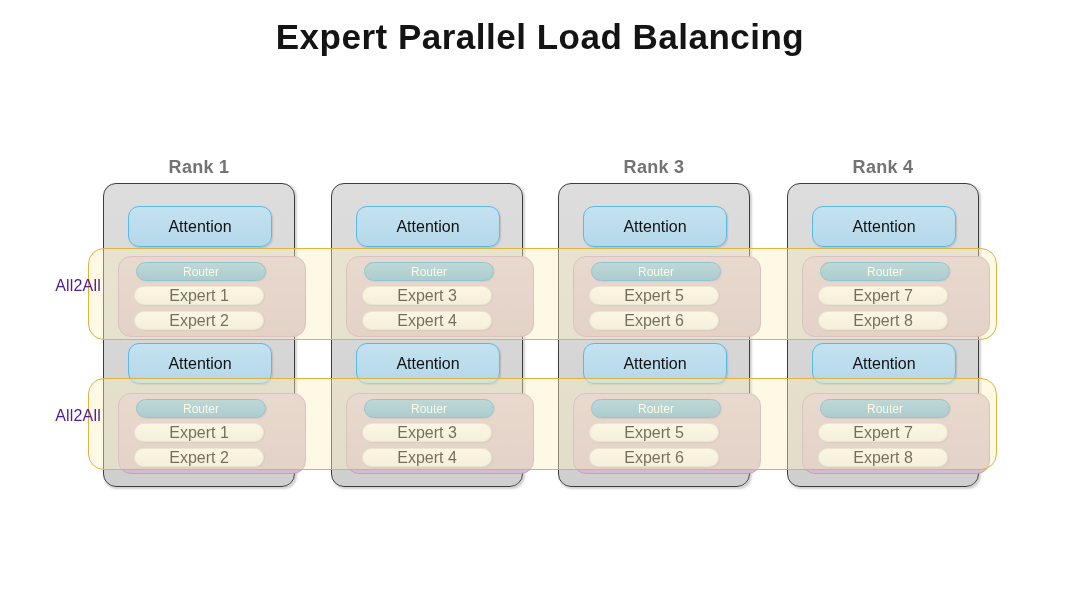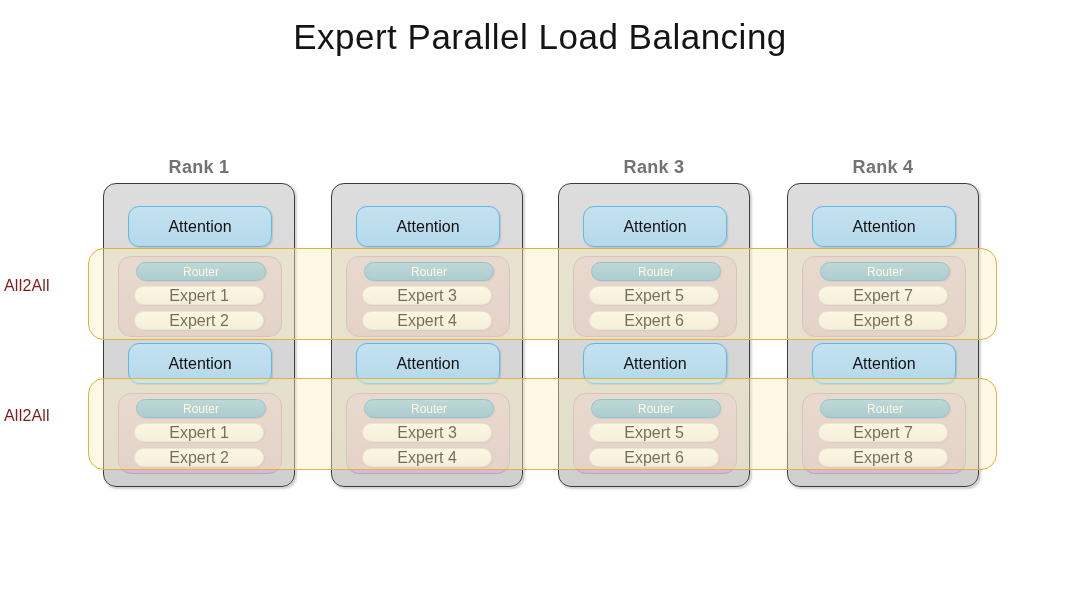--- a/index.html
+++ b/index.html
@@ -17,21 +17,21 @@
   }
 
   
   #page-title {
     position: absolute;
     left: 0;
     top: 17px;
     width: 1080px;
     text-align: center;
     font-size: 35px;
-    font-weight: normal;
+    font-weight: bold;
     color: #141414;
     letter-spacing: 0.5px;
     font-stretch: condensed;
   }
 
   
   #diagram {
     position: absolute;
     left: 0;
     top: 0;
@@ -45,25 +45,25 @@
     left: 88px;
     width: 909px;
     border: 1.6px solid #E0B340;
     border-radius: 16px;
     background: rgba(250, 240, 190, 0.42);
     box-sizing: border-box;
     z-index: 3;
   }
   .all2all-label {
     position: absolute;
-    left: 4px;
+    left: 23px;
     width: 78px;
-    text-align: left;
+    text-align: right;
     font-size: 16px;
-    color: #7f1d1d;
+    color: #4c1d95;
     letter-spacing: 0.2px;
     z-index: 4;
   }
 
   
   .rank-col {
     position: absolute;
     top: 183px;
     width: 192px;
     height: 304px;
@@ -110,21 +110,21 @@
     align-items: center;
     justify-content: center;
     box-shadow: 1px 1px 1.5px rgba(0,0,0,0.13);
     z-index: 6;
   }
 
   
   .moe-box {
     position: absolute;
     left: 14px;
-    width: 164px;
+    width: 188px;
     height: 81px;
     box-sizing: border-box;
     border: 1.4px solid #C3A0C3;
     border-radius: 13px;
     background: linear-gradient(180deg, #DCC8D8 0%, #D4BCCE 100%);
     padding: 5px 0 0 0;
     z-index: 6;
   }
   .router-box {
     position: absolute;

